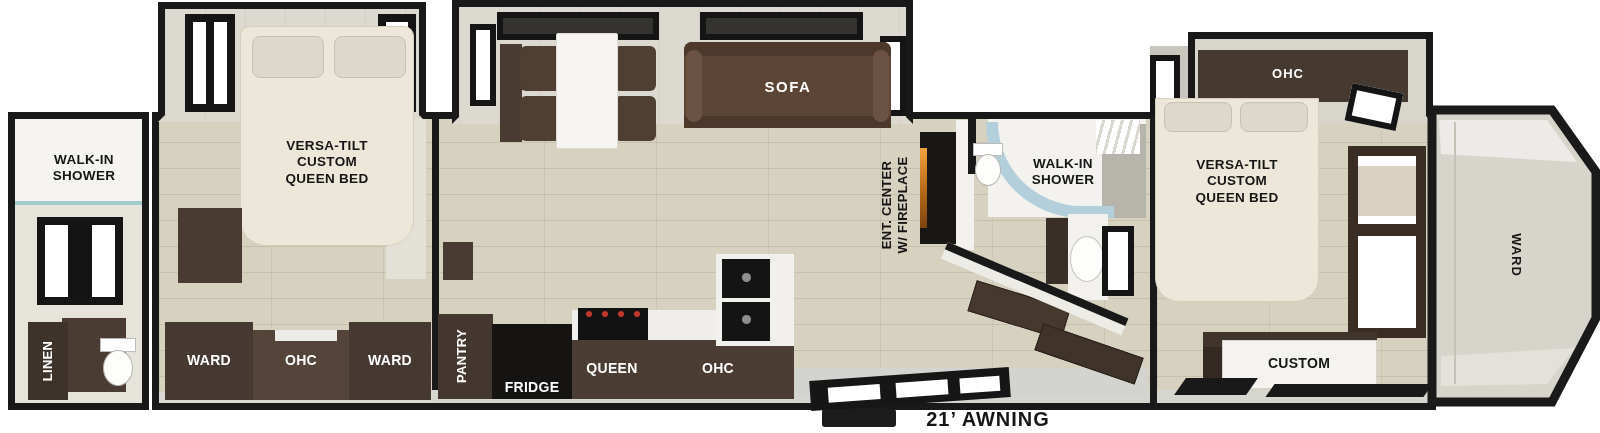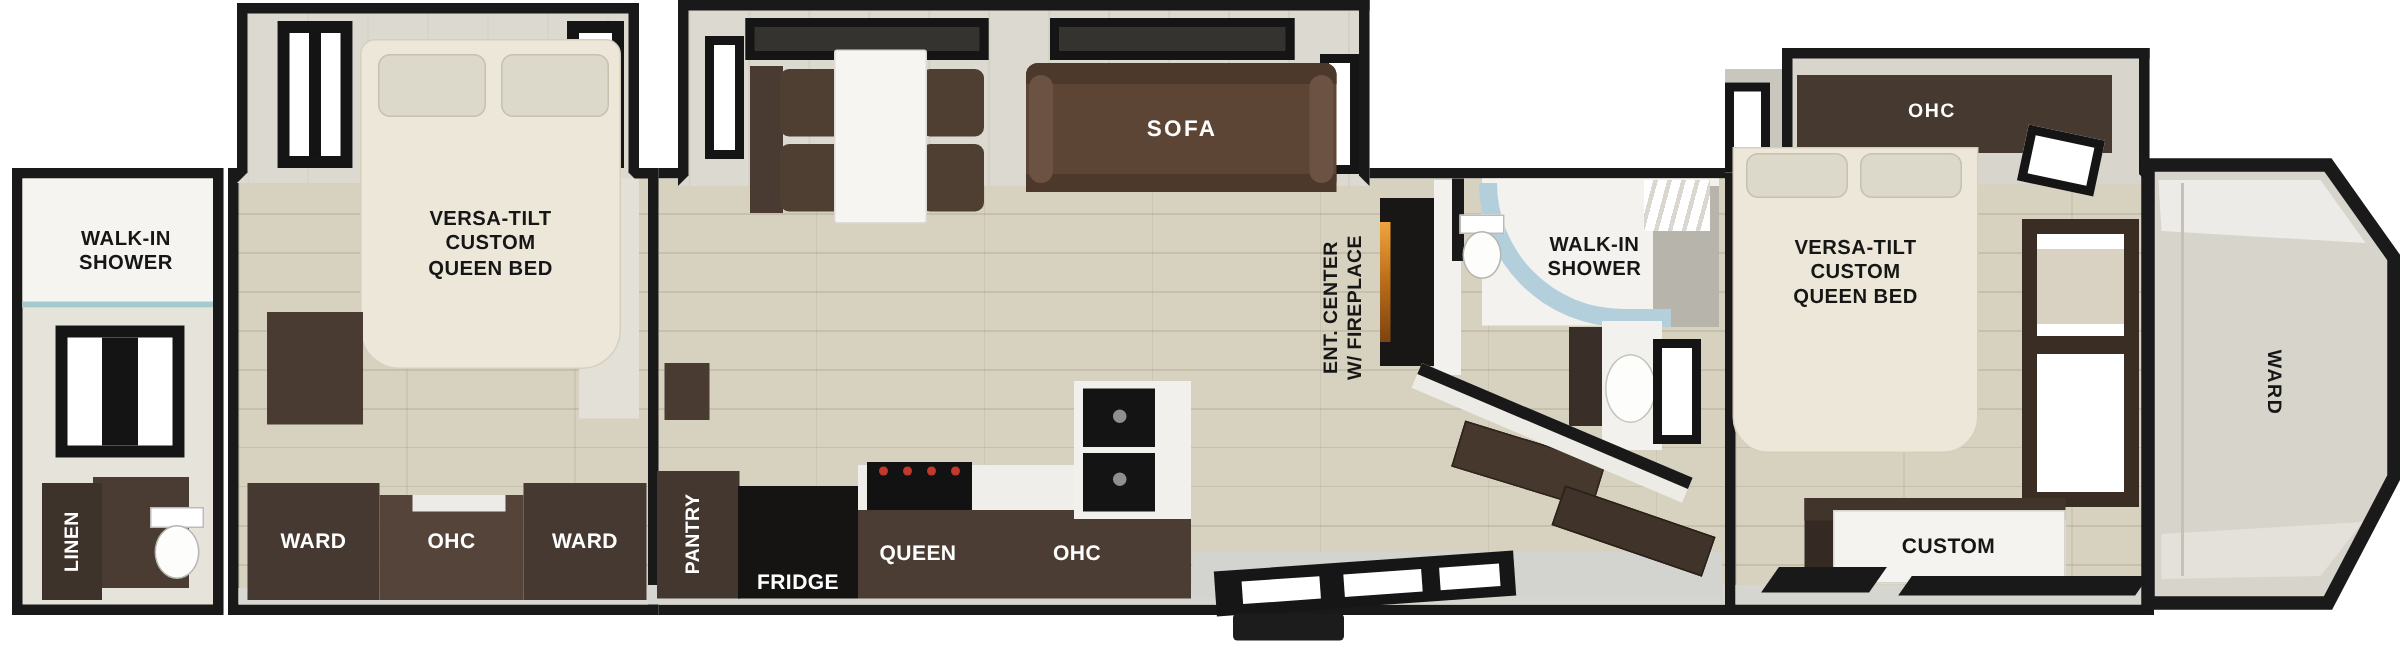--- a/index.html
+++ b/index.html
@@ -131,20 +131,21 @@
     <div class="knob" style="left:20px;top:56px;"></div>
   </div>
 
   <div class="abs" style="left:795px;top:368px;width:353px;height:30px;background:#d3d3cf;"></div>
   <div class="abs" style="left:810px;top:374px;width:200px;height:30px;background:#161616;transform:rotate(-4deg);">
     <div class="abs" style="left:18px;top:8px;width:52px;height:15px;background:#fff;"></div>
     <div class="abs" style="left:86px;top:8px;width:52px;height:15px;background:#fff;"></div>
     <div class="abs" style="left:150px;top:8px;width:40px;height:15px;background:#fff;"></div>
   </div>
   <div class="abs" style="left:822px;top:409px;width:74px;height:18px;background:#1c1c1c;border-radius:3px;"></div>
+  <div class="lbl" style="left:988px;top:419px;font-size:20px;letter-spacing:1px;">21’ AWNING</div>
 
   <div class="abs" style="left:970px;top:294px;width:98px;height:32px;background:#47382e;border:1px solid #2e241d;transform:rotate(17deg);"></div>
   <div class="abs" style="left:1036px;top:340px;width:106px;height:28px;background:#40332a;border:1px solid #2a211b;transform:rotate(19deg);"></div>
 
   <div class="abs" style="left:968px;top:119px;width:8px;height:55px;background:#191919;"></div>
   <div class="abs" style="left:988px;top:119px;width:158px;height:98px;background:#f3f2ef;"></div>
   <div class="abs" style="left:1102px;top:124px;width:44px;height:94px;background:#b7b4ac;"></div>
   <div class="abs" style="left:1096px;top:120px;width:44px;height:34px;background:repeating-linear-gradient(105deg,#ffffff 0 6px,#d9d7d0 6px 9px);"></div>
   <div class="abs" style="left:986px;top:122px;width:128px;height:96px;border-left:12px solid #b4cfdc;border-bottom:12px solid #b4cfdc;border-bottom-left-radius:130px;"></div>
   <div class="lbl" style="left:1063px;top:172px;font-size:13.5px;">WALK-IN

